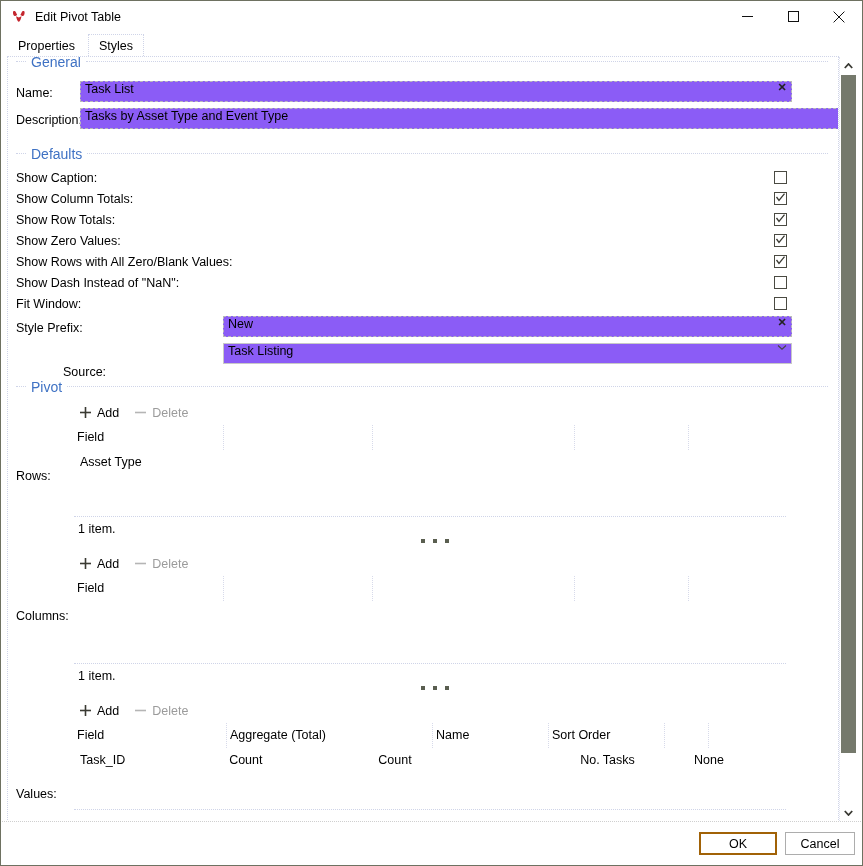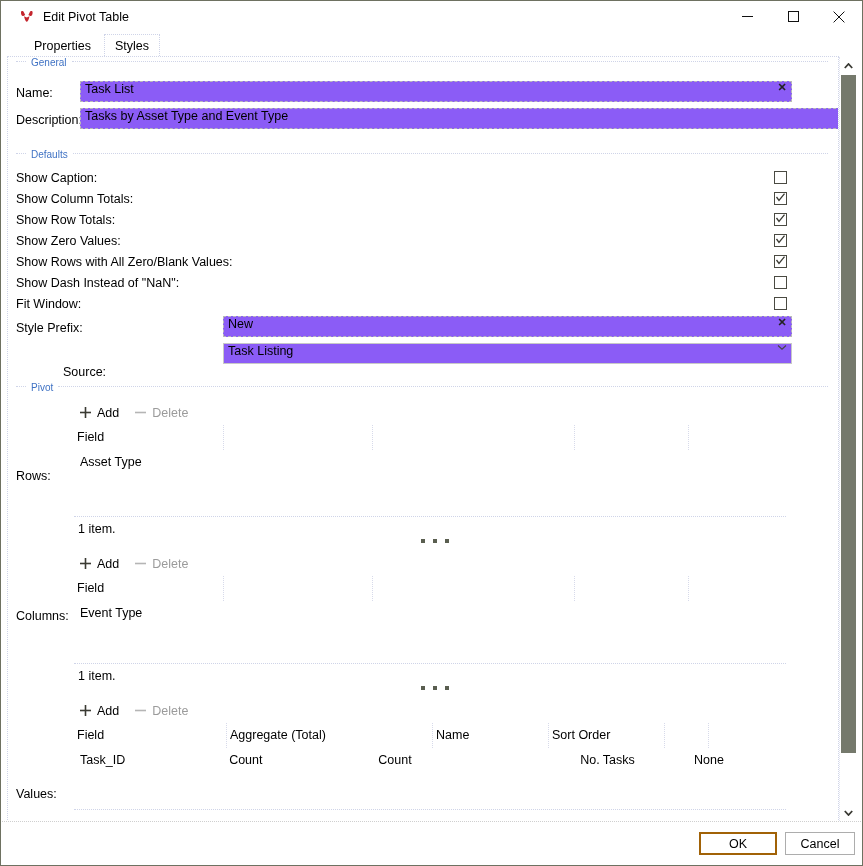--- a/index.html
+++ b/index.html
@@ -25,21 +25,20 @@
   }
 
   
   .titlebar {
     position: absolute;
     top: 0; left: 0; right: 0;
     height: 31px;
     background: #ffffff;
     display: flex;
     align-items: center;
-    margin-left: 8px;
   }
   .title-icon {
     width: 18px; height: 18px;
     margin-left: 9px; margin-right: 7px;
     position: relative;
     flex: none;
   }
   .title-icon svg { display: block; }
   .title-text {
     font-size: 12.5px;
@@ -50,21 +49,21 @@
   .win-btn {
     width: 46px; height: 31px;
     display: flex; align-items: center; justify-content: center;
     background: transparent;
   }
   .win-btn svg { display:block; }
 
   
   .tabstrip {
     position: absolute;
-    top: 33px; left: 22px;
+    top: 33px; left: 6px;
     height: 22px;
     display: flex;
     align-items: flex-end;
   }
   .tab {
     height: 22px;
     padding: 0 10px;
     display: flex; align-items: center;
     font-size: 12.5px;
     color: #000;
@@ -105,21 +104,21 @@
     display: flex;
     align-items: center;
   }
   .group-head .gh-pre {
     width: 10px; height: 1px;
     border-top: 1px dotted #cfd4e8;
     flex: none;
   }
   .group-head .gh-label {
     color: #3f72c4;
-    font-size: 10px;
+    font-size: 14px;
     padding: 0 5px;
     white-space: nowrap;
   }
   .group-head .gh-line {
     flex: 1;
     height: 1px;
     border-top: 1px dotted #cfd4e8;
   }
 
   
@@ -483,23 +482,20 @@
       </div>
 
       <div class="grid" style="left:66px; top:519px; width:712px;">
         <div class="g-head">
           <div class="g-cell" style="width:136px; border-left:none;">Field</div>
           <div class="g-cell" style="width:136px;"></div>
           <div class="g-cell" style="width:190px;"></div>
           <div class="g-cell" style="width:100px;"></div>
           <div class="g-cell" style="width:100px;"></div>
         </div>
-        <div class="g-row">
-          <div class="g-cell" style="width:136px;">Event Type</div>
-        </div>
       </div>
 
       <div class="sep-line" style="left:66px; top:606px; width:712px;"></div>
       <div class="item-count" style="left:70px; top:612px;">1 item.</div>
       <div class="splitter" style="left:413px; top:629px;">
         <span></span>
           <span></span>
           <span></span>
       </div>
 

